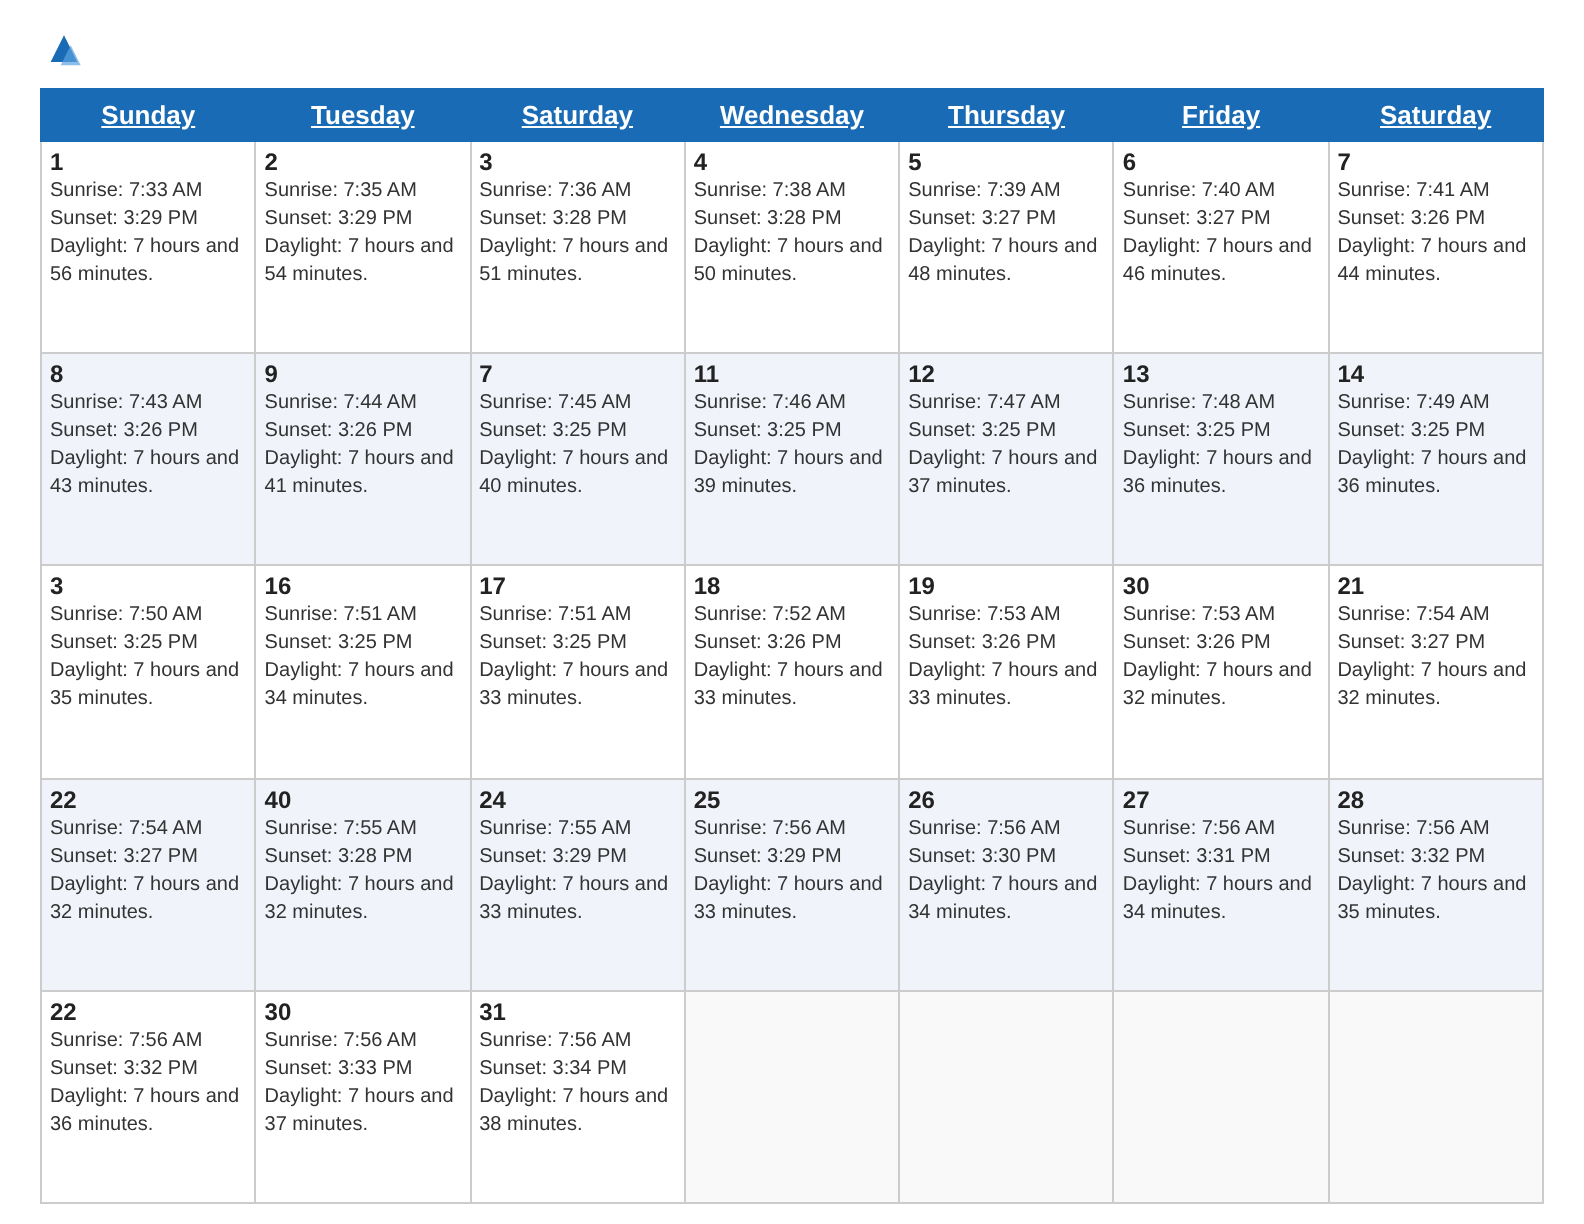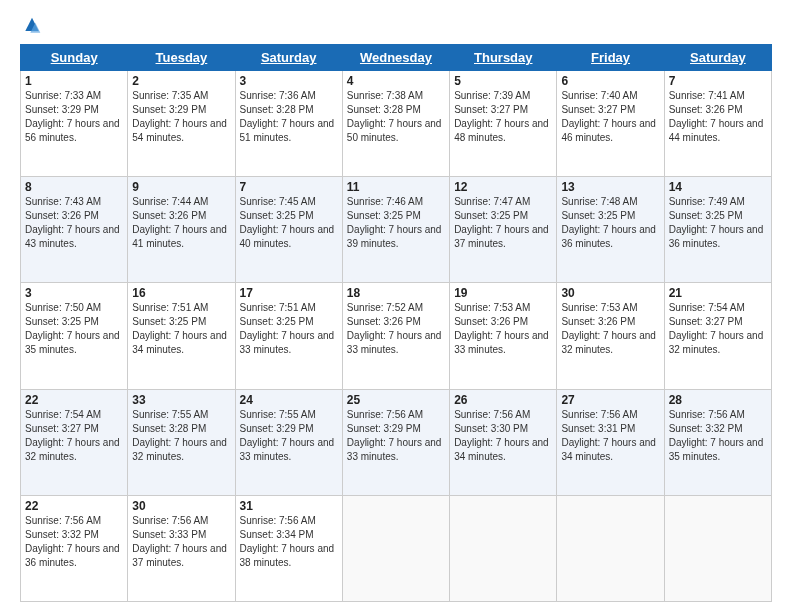--- a/index.html
+++ b/index.html
@@ -160,21 +160,21 @@
           <td><span class="day-number">3</span><span class="day-info">Sunrise: 7:50 AM<br>Sunset: 3:25 PM<br>Daylight: 7 hours and 35 minutes.</span></td>
           <td><span class="day-number">16</span><span class="day-info">Sunrise: 7:51 AM<br>Sunset: 3:25 PM<br>Daylight: 7 hours and 34 minutes.</span></td>
           <td><span class="day-number">17</span><span class="day-info">Sunrise: 7:51 AM<br>Sunset: 3:25 PM<br>Daylight: 7 hours and 33 minutes.</span></td>
           <td><span class="day-number">18</span><span class="day-info">Sunrise: 7:52 AM<br>Sunset: 3:26 PM<br>Daylight: 7 hours and 33 minutes.</span></td>
           <td><span class="day-number">19</span><span class="day-info">Sunrise: 7:53 AM<br>Sunset: 3:26 PM<br>Daylight: 7 hours and 33 minutes.</span></td>
           <td><span class="day-number">30</span><span class="day-info">Sunrise: 7:53 AM<br>Sunset: 3:26 PM<br>Daylight: 7 hours and 32 minutes.</span></td>
           <td><span class="day-number">21</span><span class="day-info">Sunrise: 7:54 AM<br>Sunset: 3:27 PM<br>Daylight: 7 hours and 32 minutes.</span></td>
         </tr>
         <tr>
           <td><span class="day-number">22</span><span class="day-info">Sunrise: 7:54 AM<br>Sunset: 3:27 PM<br>Daylight: 7 hours and 32 minutes.</span></td>
-          <td><span class="day-number">33</span><span class="day-info">Sunrise: 7:55 AM<br>Sunset: 3:28 PM<br>Daylight: 7 hours and 32 minutes.</span></td>
+          <td><span class="day-number">40</span><span class="day-info">Sunrise: 7:55 AM<br>Sunset: 3:28 PM<br>Daylight: 7 hours and 32 minutes.</span></td>
           <td><span class="day-number">24</span><span class="day-info">Sunrise: 7:55 AM<br>Sunset: 3:29 PM<br>Daylight: 7 hours and 33 minutes.</span></td>
           <td><span class="day-number">25</span><span class="day-info">Sunrise: 7:56 AM<br>Sunset: 3:29 PM<br>Daylight: 7 hours and 33 minutes.</span></td>
           <td><span class="day-number">26</span><span class="day-info">Sunrise: 7:56 AM<br>Sunset: 3:30 PM<br>Daylight: 7 hours and 34 minutes.</span></td>
           <td><span class="day-number">27</span><span class="day-info">Sunrise: 7:56 AM<br>Sunset: 3:31 PM<br>Daylight: 7 hours and 34 minutes.</span></td>
           <td><span class="day-number">28</span><span class="day-info">Sunrise: 7:56 AM<br>Sunset: 3:32 PM<br>Daylight: 7 hours and 35 minutes.</span></td>
         </tr>
         <tr>
           <td><span class="day-number">22</span><span class="day-info">Sunrise: 7:56 AM<br>Sunset: 3:32 PM<br>Daylight: 7 hours and 36 minutes.</span></td>
           <td><span class="day-number">30</span><span class="day-info">Sunrise: 7:56 AM<br>Sunset: 3:33 PM<br>Daylight: 7 hours and 37 minutes.</span></td>
           <td><span class="day-number">31</span><span class="day-info">Sunrise: 7:56 AM<br>Sunset: 3:34 PM<br>Daylight: 7 hours and 38 minutes.</span></td>

